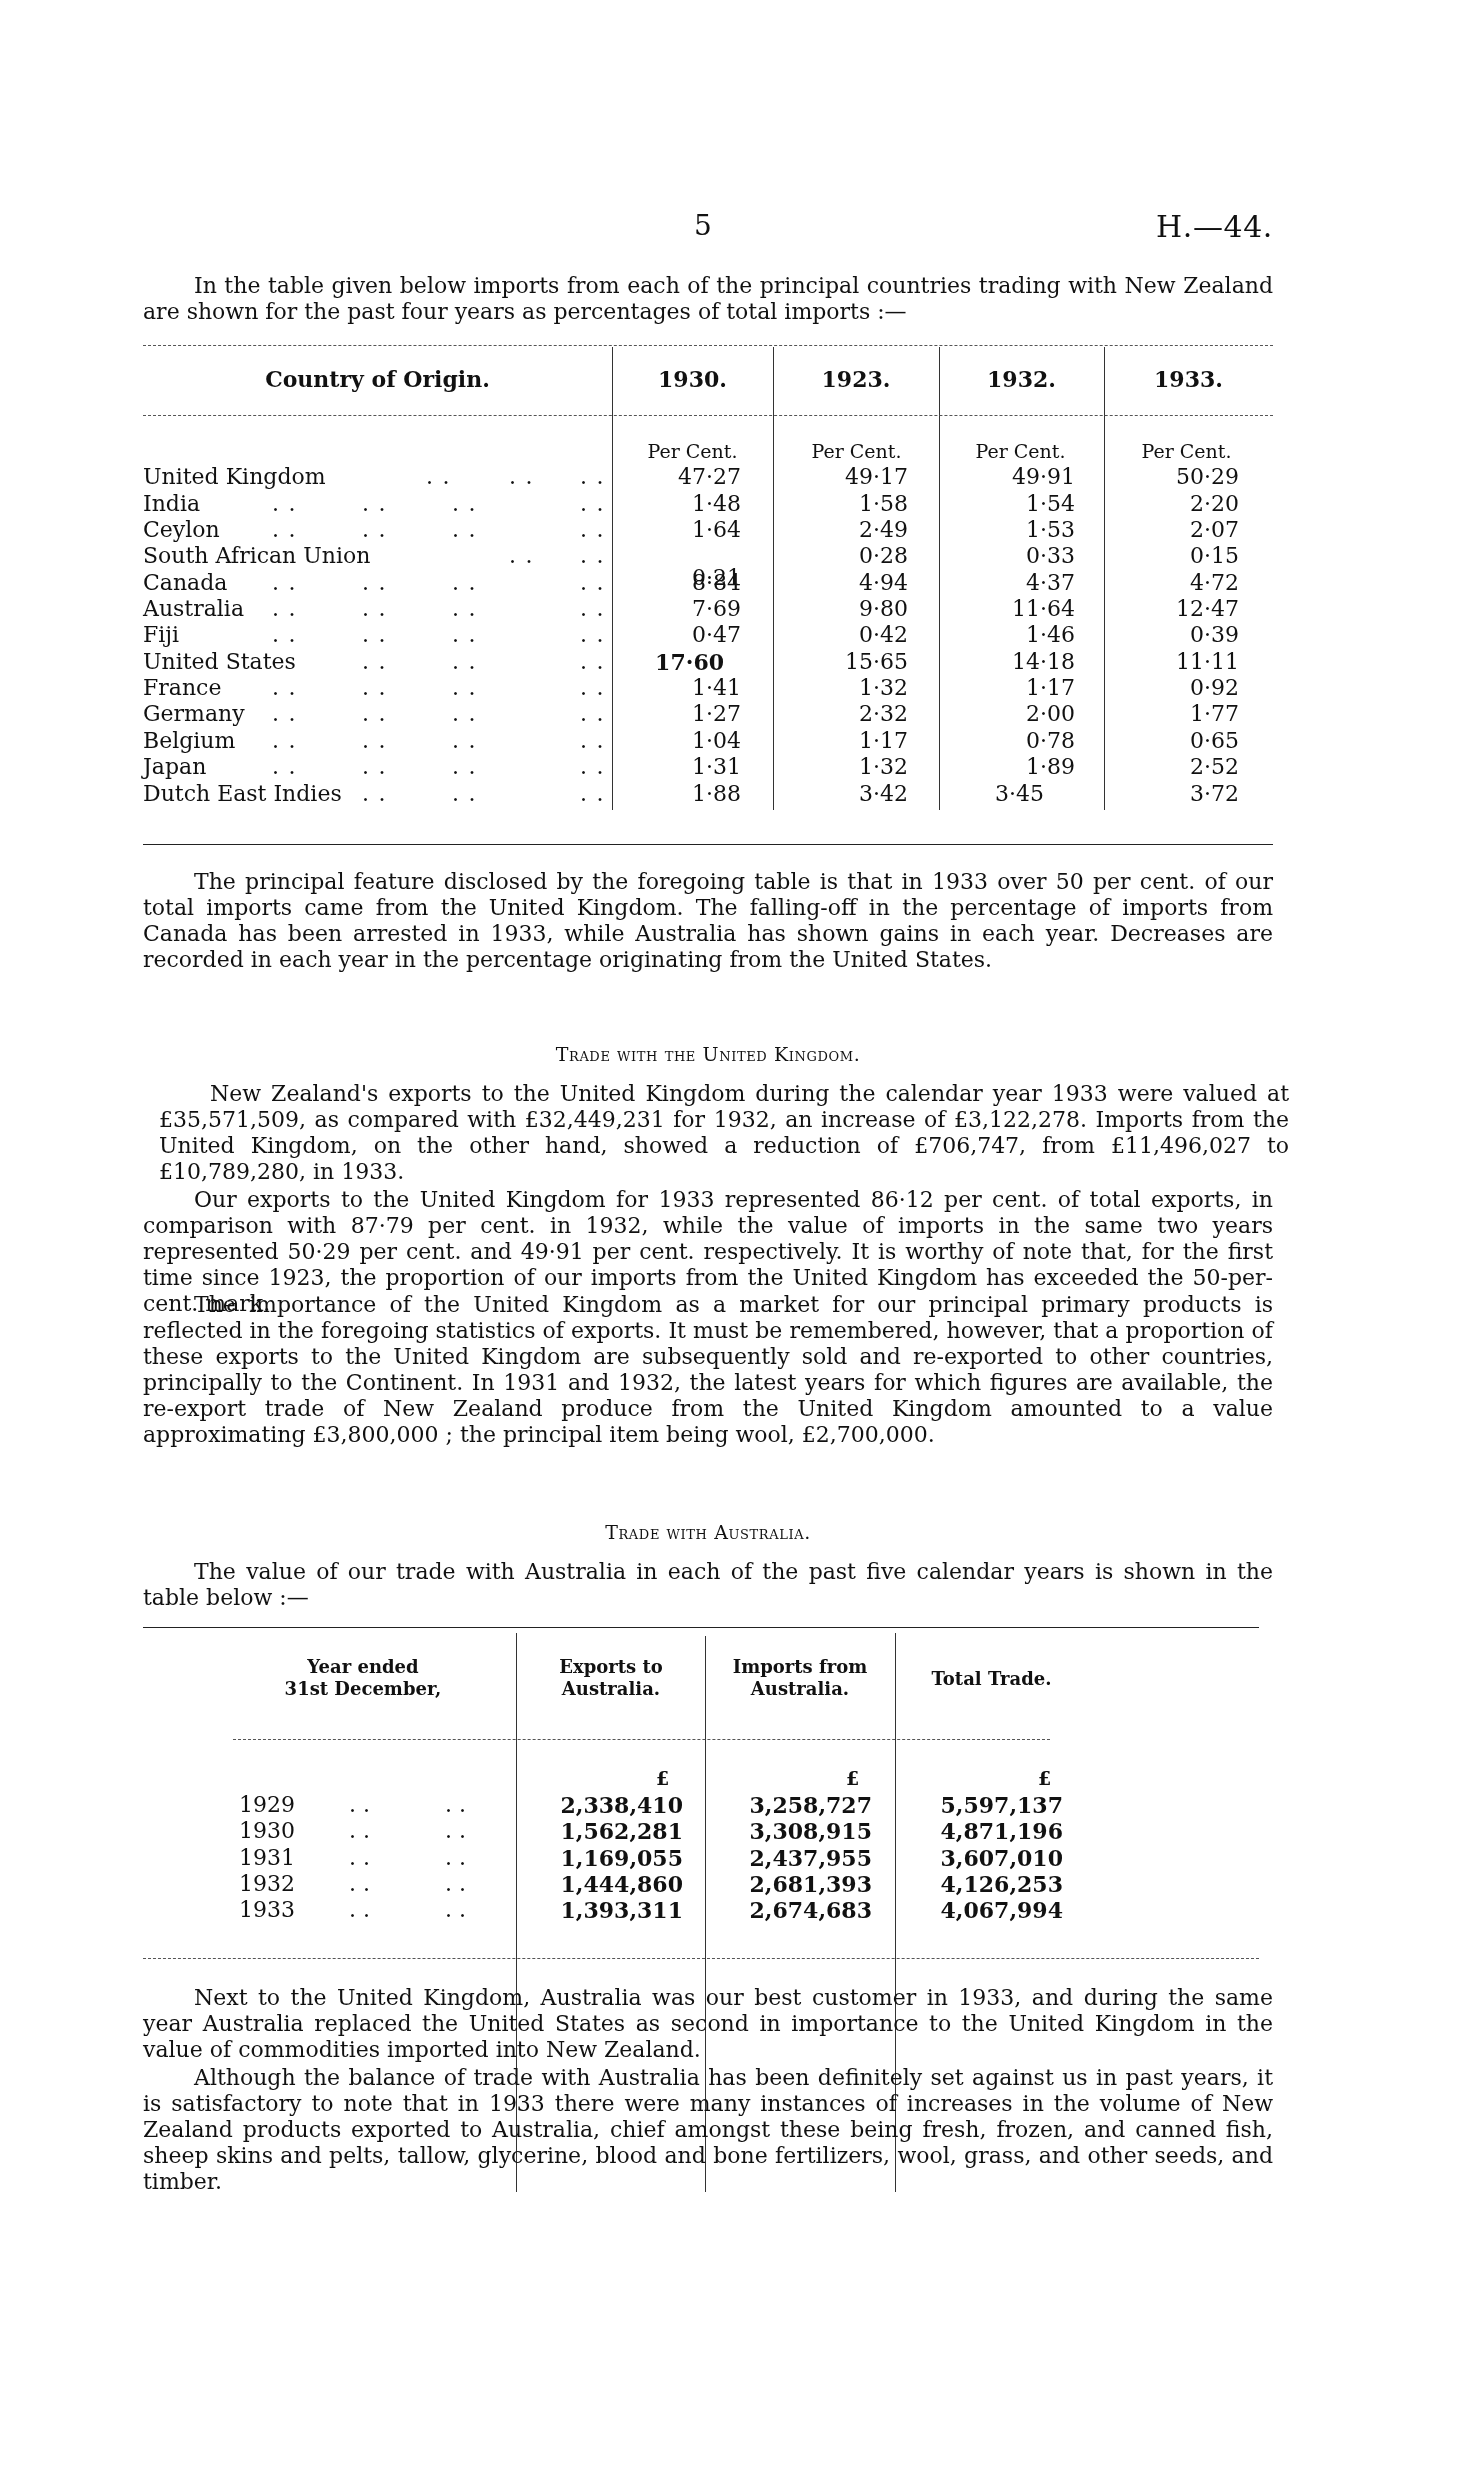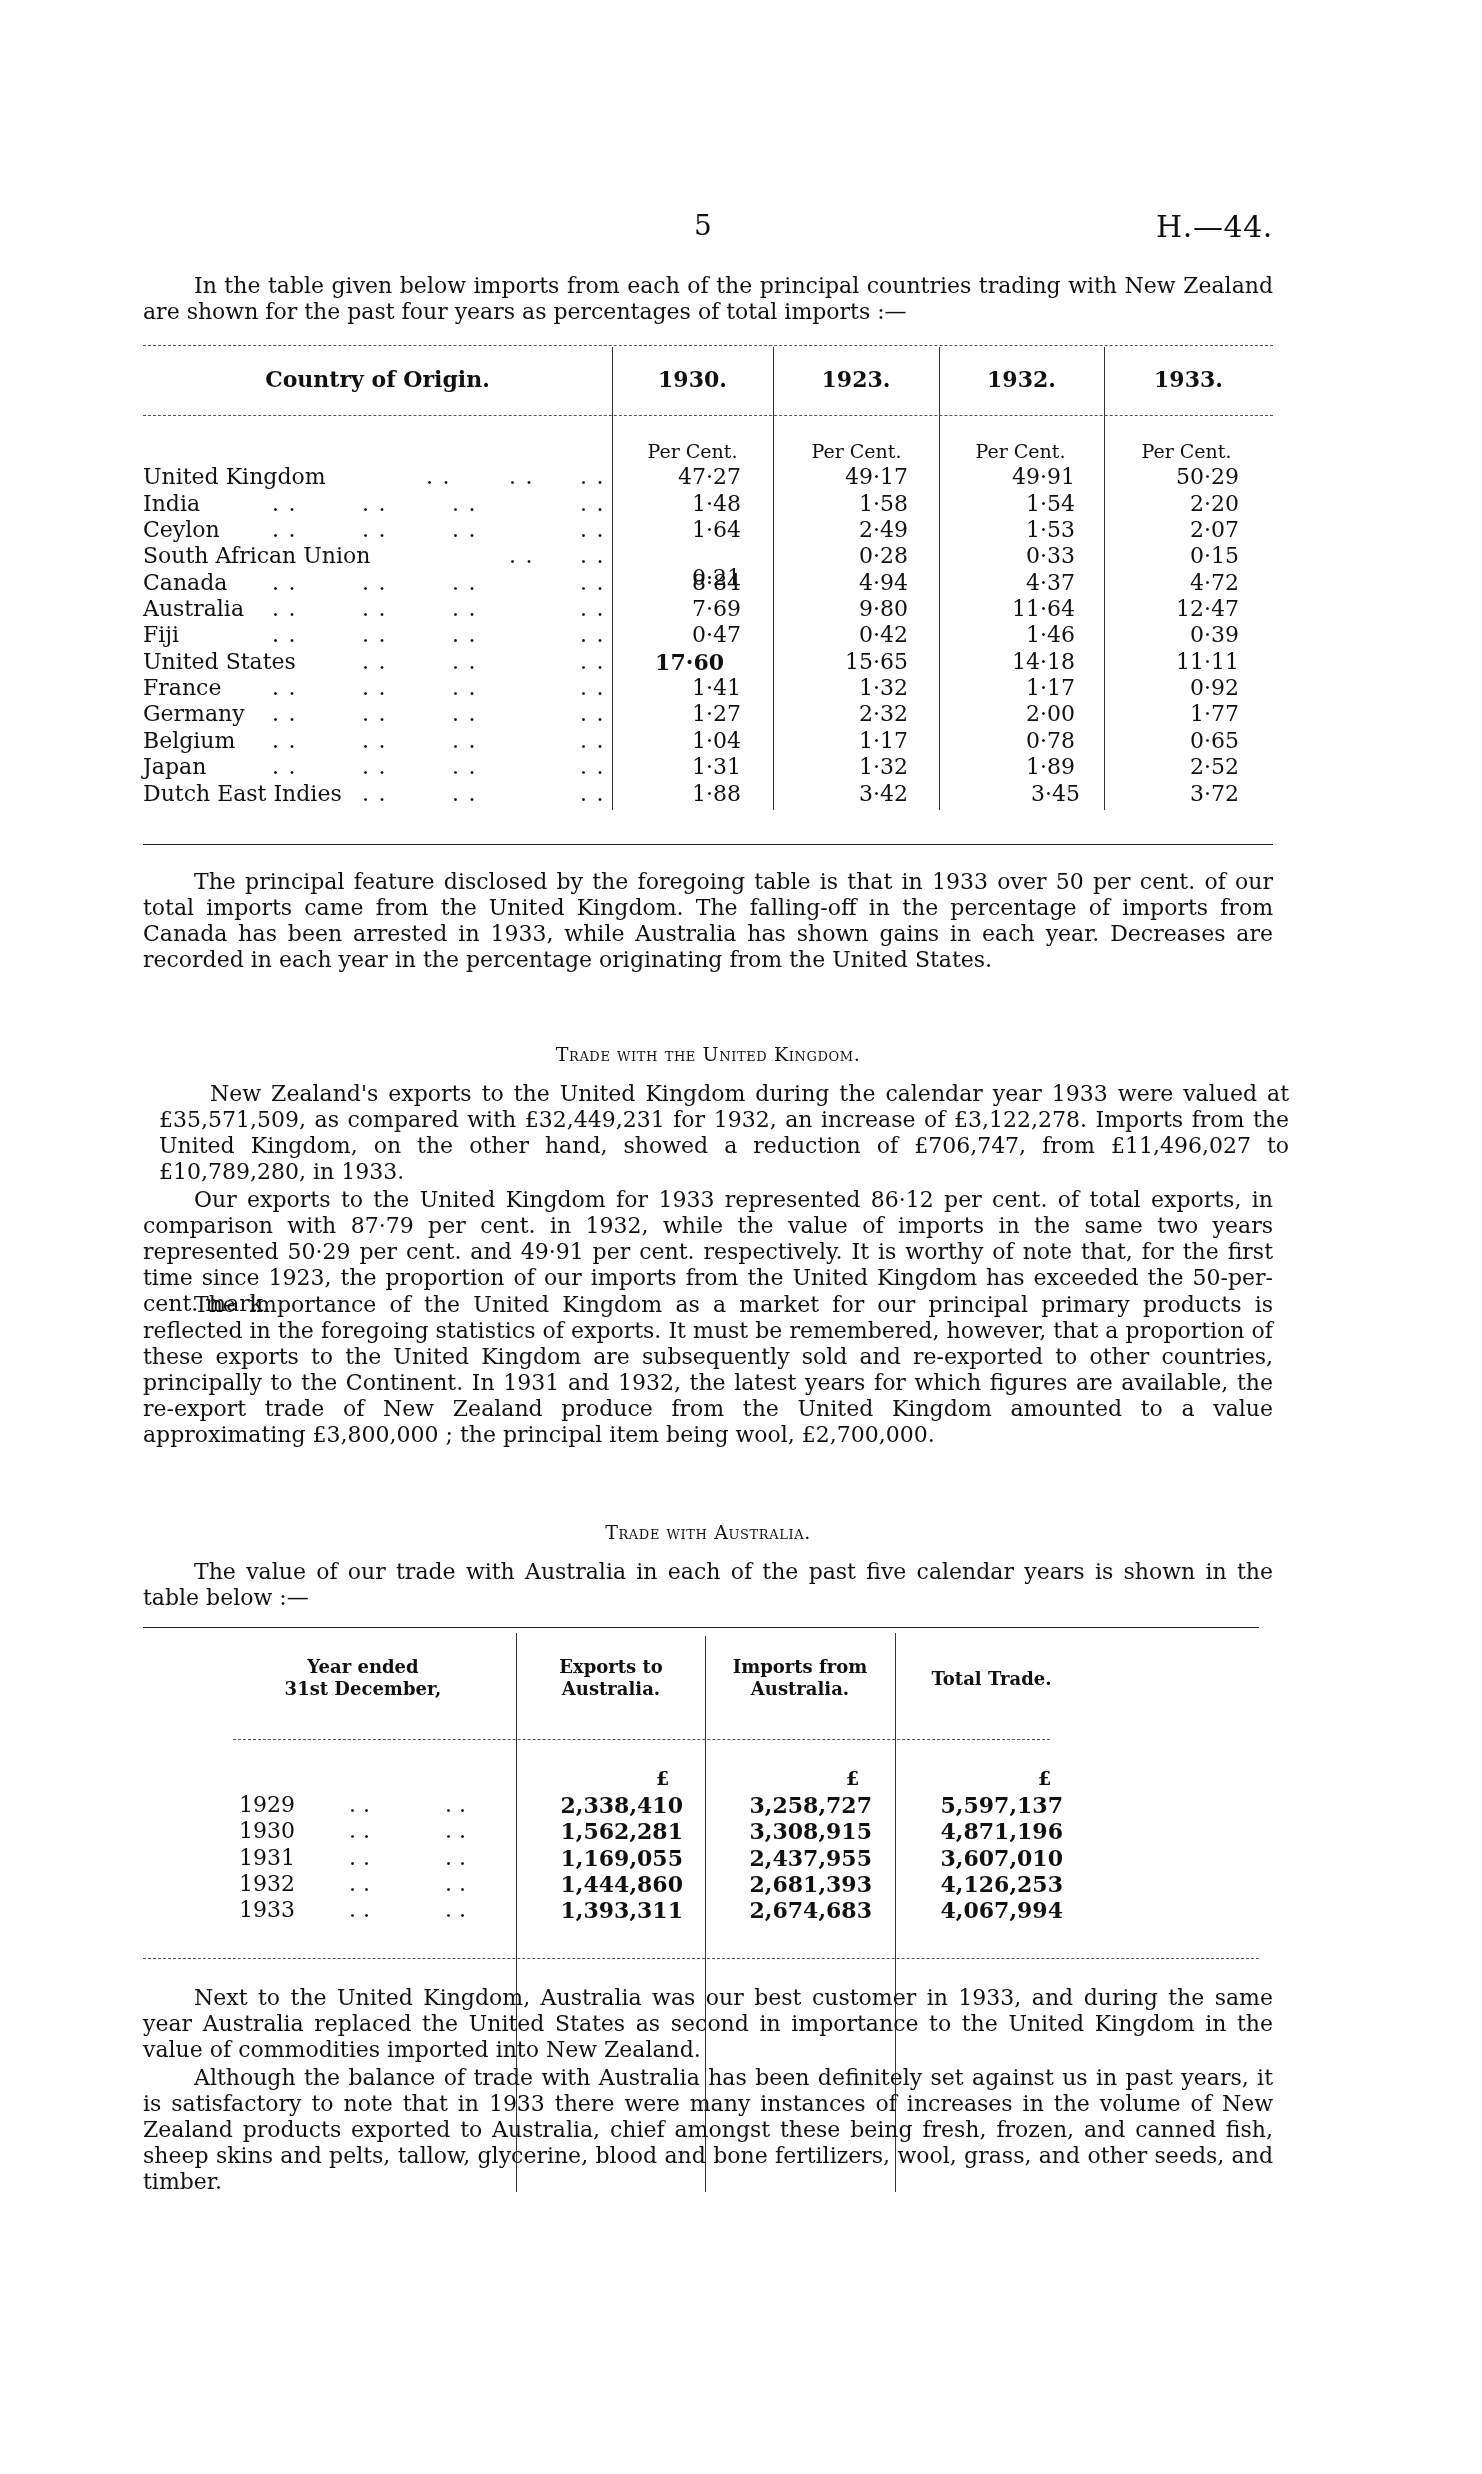--- a/index.html
+++ b/index.html
@@ -199,21 +199,21 @@
     <span class="val" style="left:836px;">1·89</span>
     <span class="val" style="left:1000px;">2·52</span>
   </div>
   <div class="t1-row" style="top:781px;">
     <span class="country">Dutch East Indies</span>
     <span class="dots" style="left:219px;">. .</span>
     <span class="dots" style="left:309px;">. .</span>
     <span class="dots" style="left:437px;">. .</span>
     <span class="val" style="left:502px;">1·88</span>
     <span class="val" style="left:669px;">3·42</span>
-    <span class="val" style="left:841px;">3·45</span>
+    <span class="val" style="left:805px;">3·45</span>
     <span class="val" style="left:1000px;">3·72</span>
   </div>
 
   <div class="rule" style="left:143px; width:1130px; top:844px;"></div>
 </div>
 
 <p class="para" style="top:869px;">The principal feature disclosed by the foregoing table is that in 1933 over 50 per cent. of our total imports came from the United Kingdom. The falling-off in the percentage of imports from Canada has been arrested in 1933, while Australia has shown gains in each year. Decreases are recorded in each year in the percentage originating from the United States.</p>
 
 <div class="heading" style="top:1043px;">Trade with the United Kingdom.</div>
 <p class="para" style="top:1081px;margin-left:16px;">New Zealand's exports to the United Kingdom during the calendar year 1933 were valued at £35,571,509, as compared with £32,449,231 for 1932, an increase of £3,122,278. Imports from the United Kingdom, on the other hand, showed a reduction of £706,747, from £11,496,027 to £10,789,280, in 1933.</p>

